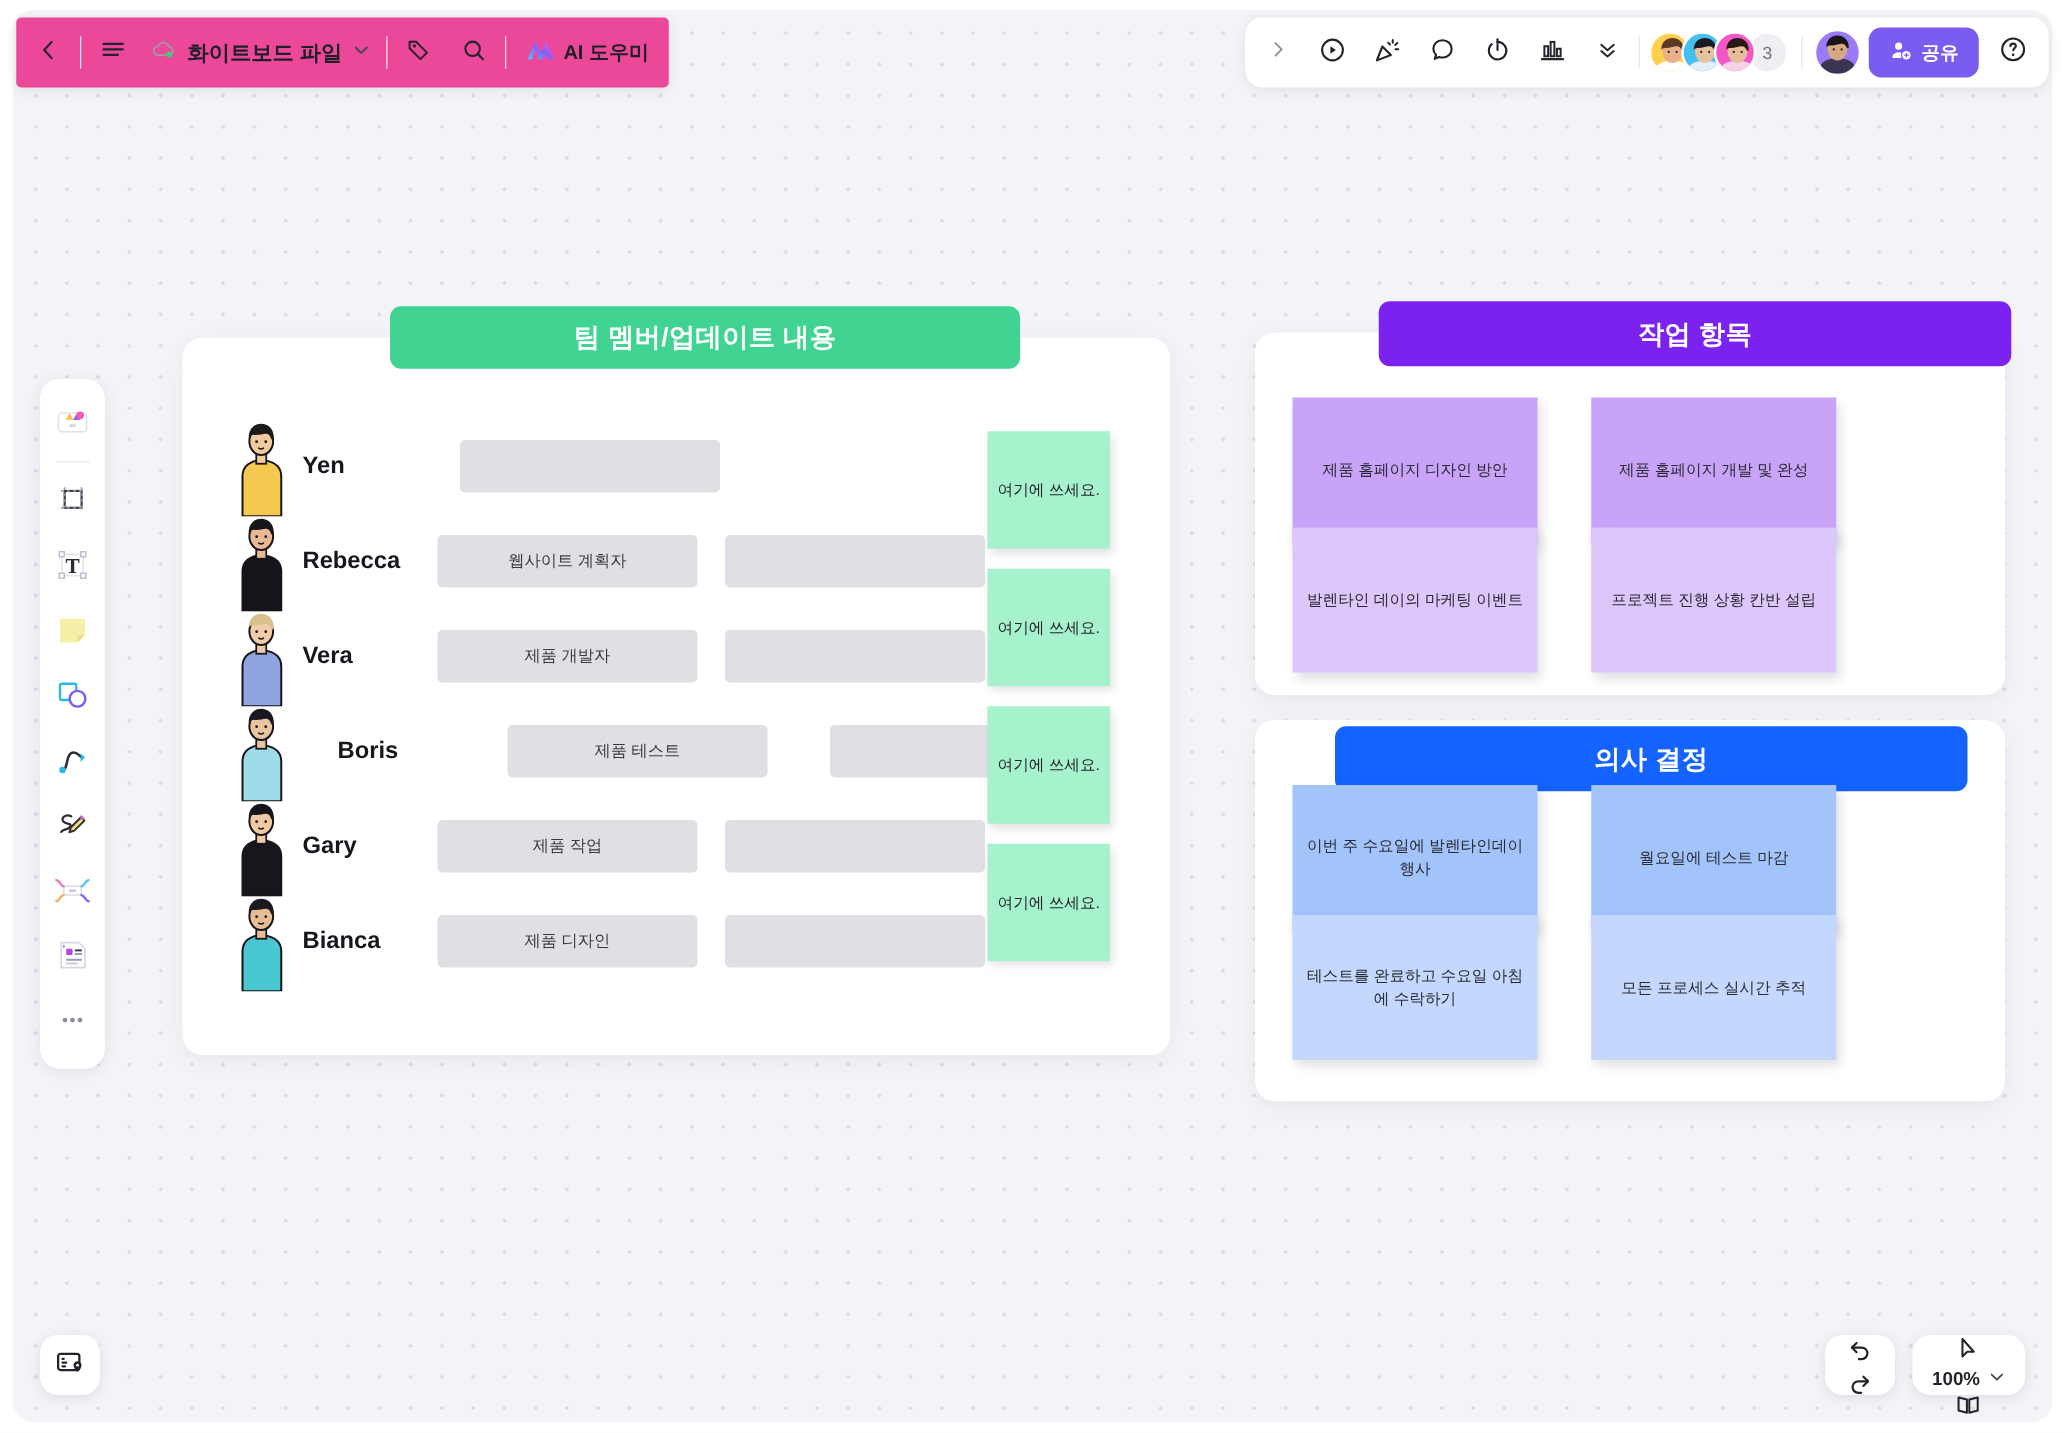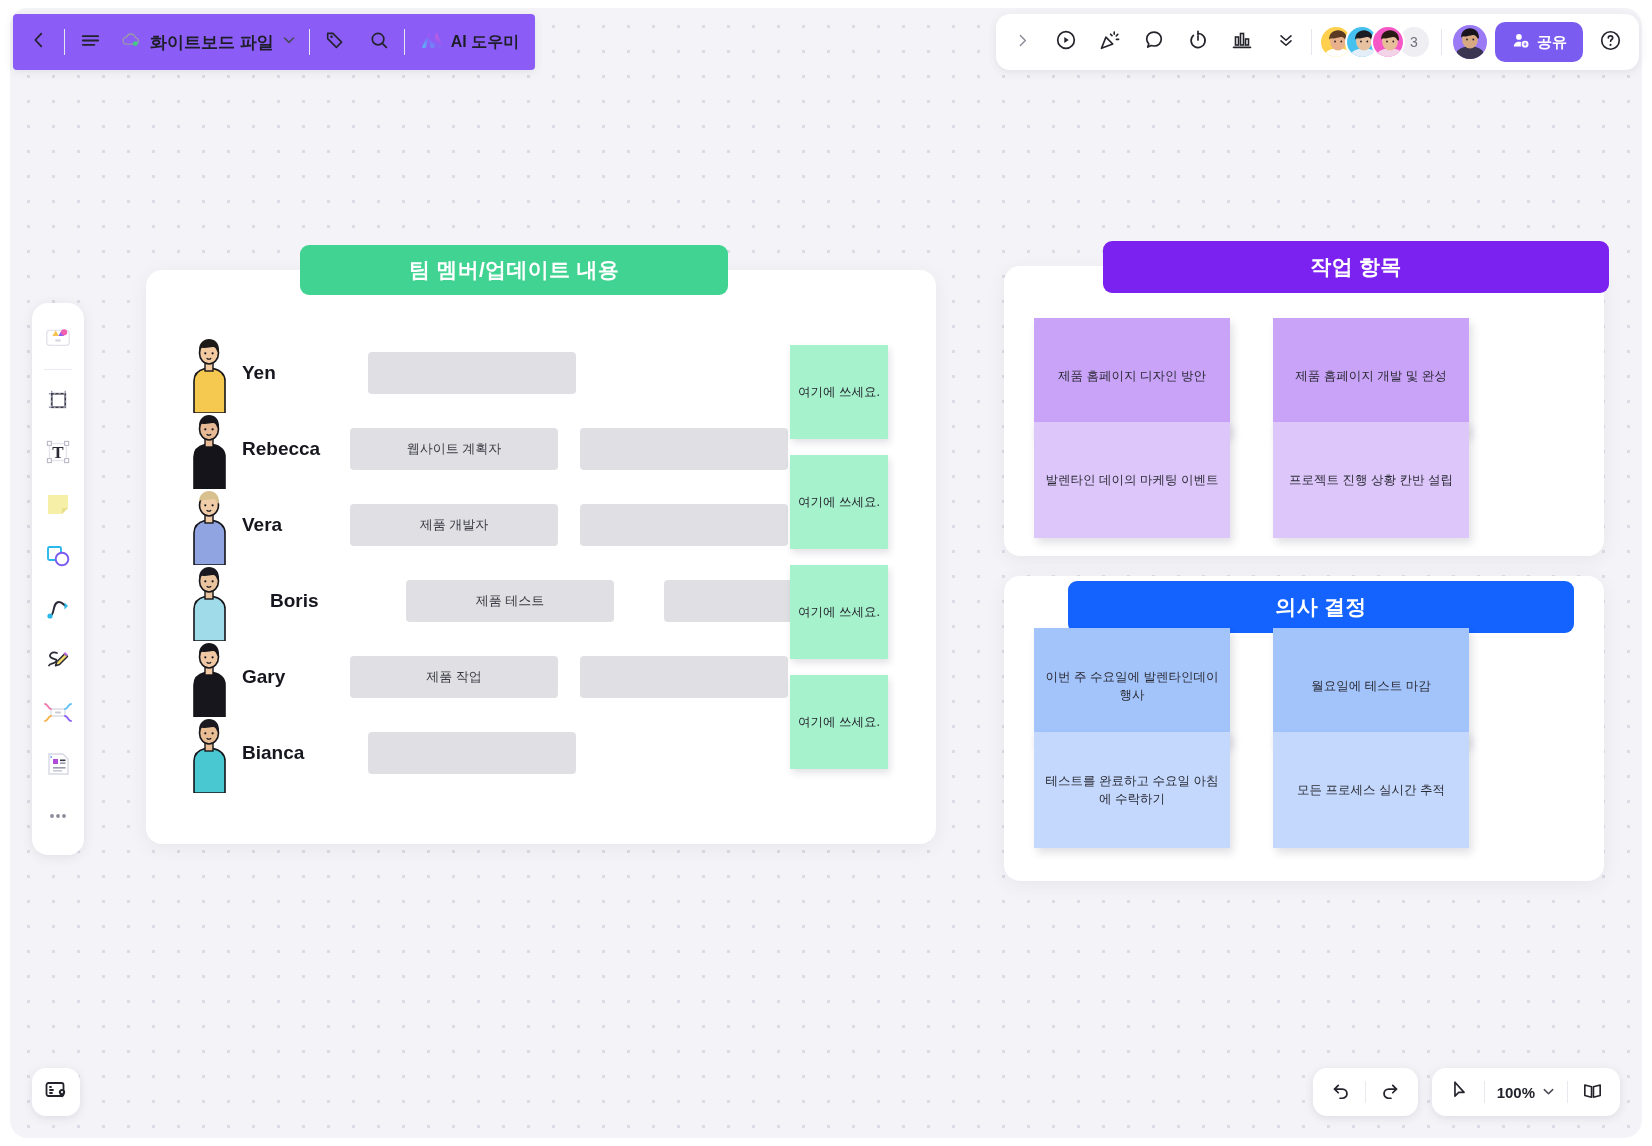--- a/index.html
+++ b/index.html
@@ -24,21 +24,21 @@
     background-size: 25px 25px;
     background-position: 6px 6px;
     overflow: hidden;
   }
 
   
   .topbar-left {
     position: absolute; left: 13px; top: 14px;
     height: 56px;
     display: flex; align-items: center;
-    background: #8b5cf6; border-radius: 4px;
+    background: #ec4899; border-radius: 4px;
     box-shadow: 0 2px 10px rgba(40,40,70,.10);
     padding: 0 4px;
     z-index: 40;
   }
   .tb-btn {
     width: 44px; height: 44px;
     display: flex; align-items: center; justify-content: center;
     border-radius: 10px; cursor: pointer;
     color: #2b2b35;
   }
@@ -114,21 +114,21 @@
     position: absolute; left: 22px; bottom: 22px;
     width: 48px; height: 48px; border-radius: 14px; background: #fff;
     box-shadow: 0 2px 10px rgba(40,40,70,.12);
     display: flex; align-items: center; justify-content: center;
     cursor: pointer; z-index: 35;
   }
   .br-group { position: absolute; right: 22px; bottom: 22px; display: flex; gap: 14px; z-index: 35; }
   .pill {
     height: 48px; background: #fff; border-radius: 14px;
     box-shadow: 0 2px 10px rgba(40,40,70,.12);
-    display: flex; align-items: center; padding: 0 6px;
+    display: flex; align-items: center; padding: 0 6px; flex-direction: column;
   }
   .pill-btn {
     min-width: 44px; height: 40px; border-radius: 9px;
     display: flex; align-items: center; justify-content: center;
     cursor: pointer; color: #2b2b35;
   }
   .pill-sep { width: 1px; height: 22px; background: #e8e8ef; margin: 0 2px; }
   .zoom-val {
     display: flex; align-items: center; gap: 7px;
     padding: 0 10px; height: 40px; border-radius: 9px; cursor: pointer;
@@ -146,21 +146,21 @@
     position: absolute;
     border-radius: 9px;
     color: #fff;
     font-size: 21px; font-weight: 700;
     display: flex; align-items: center; justify-content: center;
     letter-spacing: .3px;
     cursor: pointer;
   }
   
   #board-team { left: 136px; top: 262px; width: 790px; height: 574px; }
-  #banner-team { left: 290px; top: 237px; width: 428px; height: 50px; background: #41d392; }
+  #banner-team { left: 302px; top: 237px; width: 504px; height: 50px; background: #41d392; }
 
   .member-row {
     position: absolute; left: 40px; right: 0;
     display: flex; align-items: center;
   }
   .member-avatar { width: 46px; height: 76px; position: relative; flex: none; }
   .member-name {
     font-size: 19px; font-weight: 600; color: #16161e;
     margin-left: 10px; width: 104px; flex: none;
   }
@@ -281,20 +281,21 @@
           <div class="member-avatar"><svg width="46" height="78" viewBox="0 0 46 78">
     <path d="M8 78V46c0-7 5-11 11-12.5h8C34 35 39 39 39 46v32z" fill="#49c8d2" stroke="#16151a" stroke-width="1.6" stroke-linejoin="round"></path>
     <rect x="19" y="27" width="8" height="9" fill="#e9bd94" stroke="#16151a" stroke-width="1.4"></rect>
     <ellipse cx="23" cy="18" rx="9.5" ry="11" fill="#e9bd94" stroke="#16151a" stroke-width="1.6"></ellipse>
     <path d="M13 15c0-7 4.5-11 10-11s10 4 10 10.5c0 1.5-.6 2.6-1.4 2.2-1.2-.6-1-3.4-3.3-4.4-2.6-1.1-6.8 1.2-11 .6-2.6-.4-4.3 1.9-4.3 2.1z" fill="#1a1920"></path>
     <circle cx="19.3" cy="18.3" r="1.1" fill="#16151a"></circle>
     <circle cx="26.6" cy="18.3" r="1.1" fill="#16151a"></circle>
     <path d="M21 23.5c1.2.9 2.6.9 3.8 0" stroke="#16151a" stroke-width="1.2" stroke-linecap="round" fill="none"></path>
   </svg></div>
           <div class="member-name">Bianca</div>
+          <div class="field field-a">제품 디자인</div>
           <div class="field field-b"></div>
         </div>
       </div>
     <div id="team-notes">
         <div class="note" style="left: 780px; top: 337px;">여기에 쓰세요.</div>
         <div class="note" style="left: 780px; top: 447px;">여기에 쓰세요.</div>
         <div class="note" style="left: 780px; top: 557px;">여기에 쓰세요.</div>
         <div class="note" style="left: 780px; top: 667px;">여기에 쓰세요.</div>
       </div>
 

